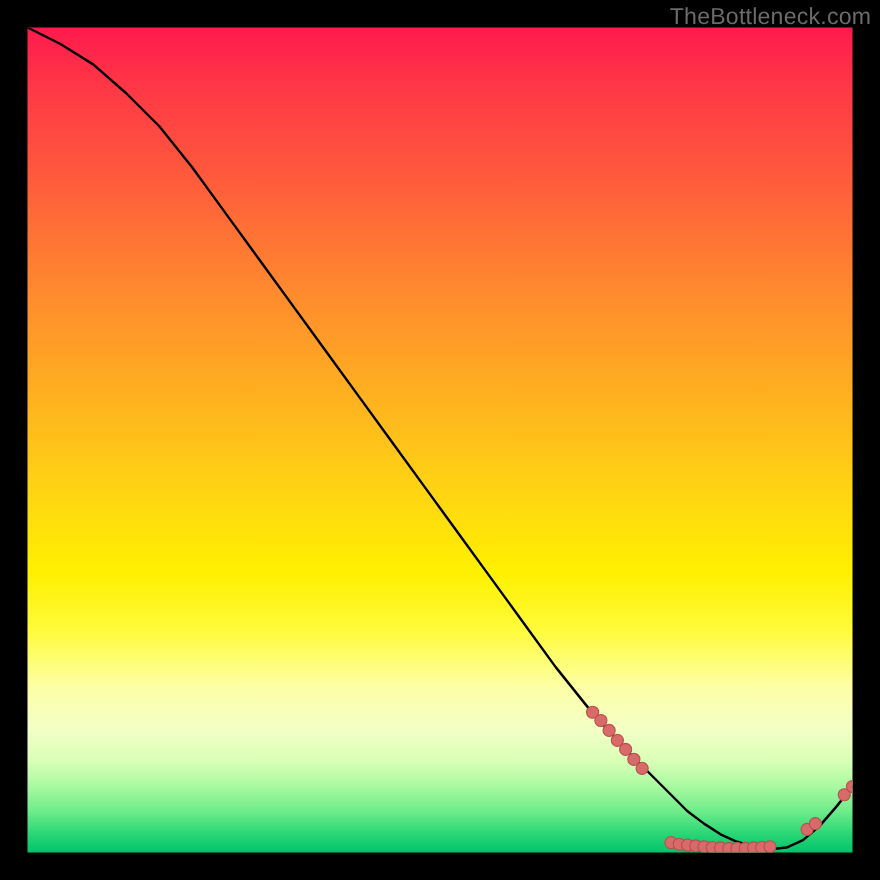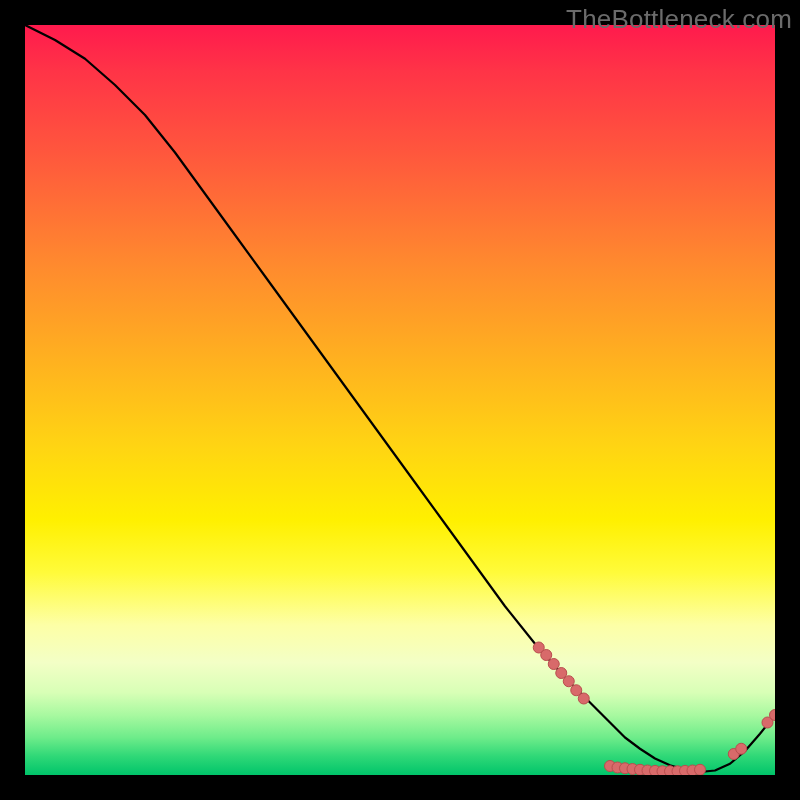--- a/index.html
+++ b/index.html
@@ -43,21 +43,21 @@
       #6eec8a 95%,
       #2fd877 97.5%,
       #00c46a 100%
     );
   }
   .watermark {
     position: absolute;
     top: 4px;
     right: 8px;
     color: #6b6b6b;
-    font-size: 26px;
+    font-size: 21px;
     font-weight: 500;
     letter-spacing: 0.2px;
     user-select: none;
   }
   svg.curve {
     position: absolute;
     left: 0; top: 0;
     width: 750px;
     height: 750px;
   }

